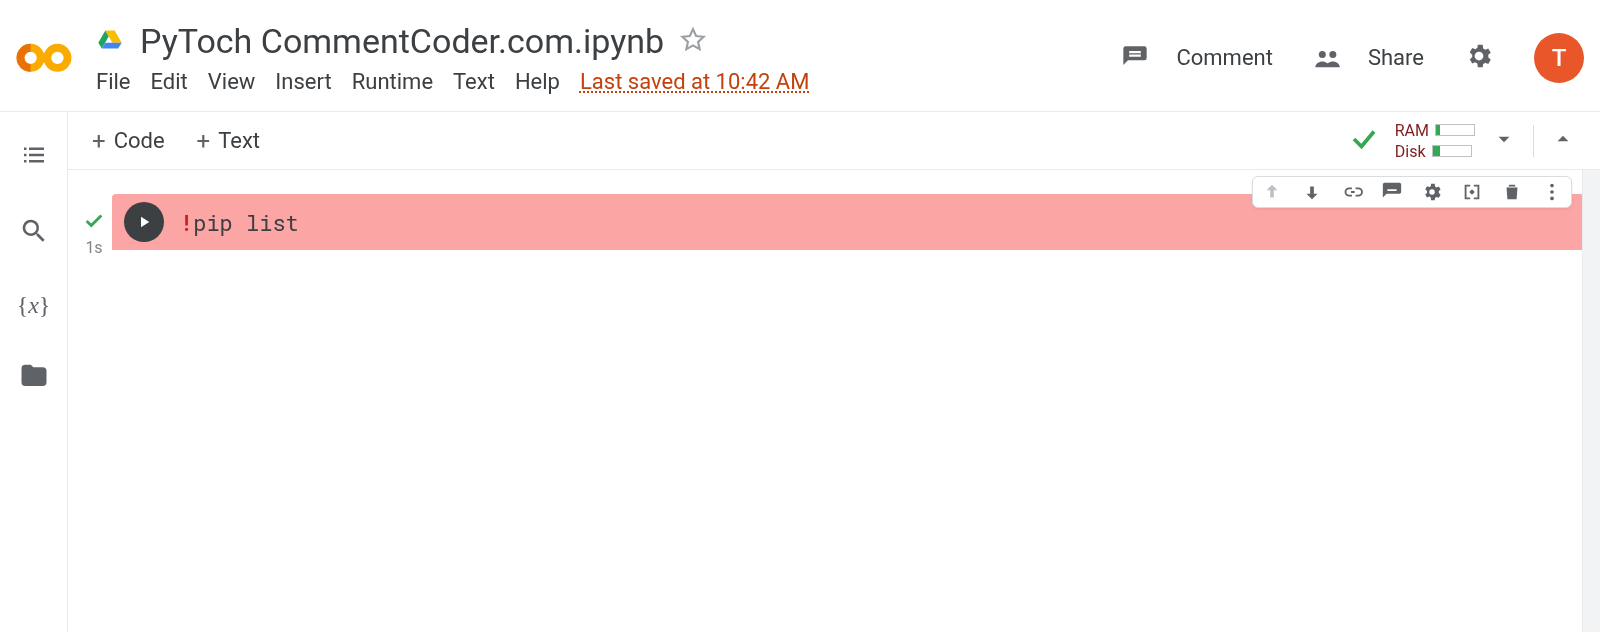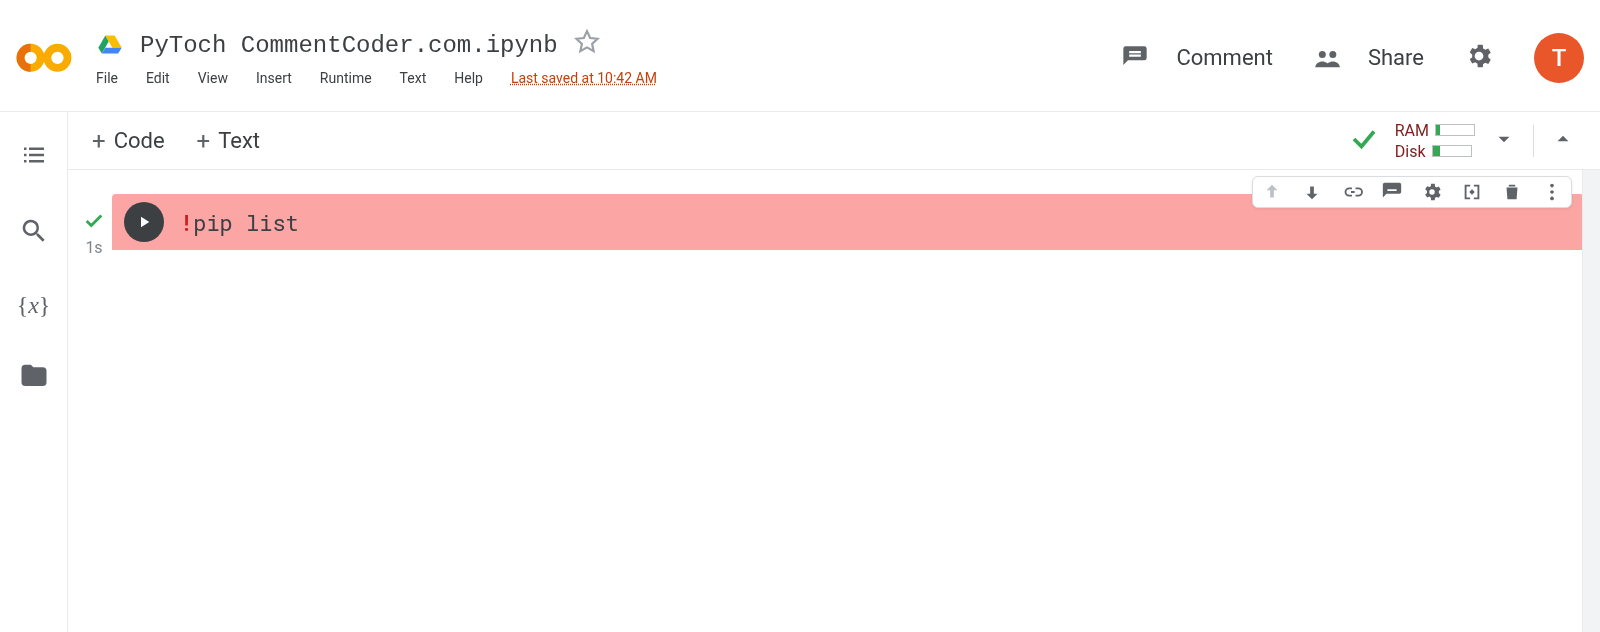--- a/index.html
+++ b/index.html
@@ -2,25 +2,25 @@
 <html><head>
 <meta charset="utf-8">
 <style>
 * { box-sizing: border-box; margin: 0; padding: 0; }
 body { font-family: "Google Sans", Roboto, Arial, sans-serif; background: #fff; color: #3c4043; width: 1600px; height: 632px; overflow: hidden; }
 
 
 .header { display: flex; align-items: center; padding: 8px 16px 4px 16px; border-bottom: 1px solid #e8eaed; height: 112px; }
 .logo { width: 56px; height: 56px; margin-right: 24px; display: flex; align-items: center; justify-content: center; }
 .header-main { flex: 1; display: flex; flex-direction: column; }
-.title-row { display: flex; align-items: center; gap: 16px; font-size: 24px; font-family: Liberation Mono, monospace; }
+.title-row { display: flex; align-items: center; gap: 16px; font-size: 34px; }
 .drive-icon { width: 28px; height: 28px; display: inline-flex; }
 .notebook-title { color: #3c4043; font-weight: 400; }
 .star-icon { color: #9aa0a6; cursor: pointer; }
-.menu-row { display: flex; align-items: center; gap: 28px; margin-top: 8px; font-size: 14px; }
+.menu-row { display: flex; align-items: center; gap: 20px; margin-top: 8px; font-size: 22px; }
 .menu-item { color: #3c4043; cursor: pointer; }
 .last-saved { color: #c2410c; text-decoration: underline dotted; margin-left: 0; }
 .header-actions { display: flex; align-items: center; gap: 40px; }
 .action-btn { display: flex; align-items: center; gap: 27px; font-size: 22px; color: #3c4043; cursor: pointer; }
 .action-btn svg { width: 28px; height: 28px; fill: #5f6368; }
 .settings-icon svg { width: 30px; height: 30px; fill: #5f6368; }
 .avatar { width: 50px; height: 50px; border-radius: 50%; background: #e8562a; color: #fff; display: flex; align-items: center; justify-content: center; font-size: 24px; font-weight: 500; }
 
 
 .body { display: flex; height: calc(100% - 112px); }

